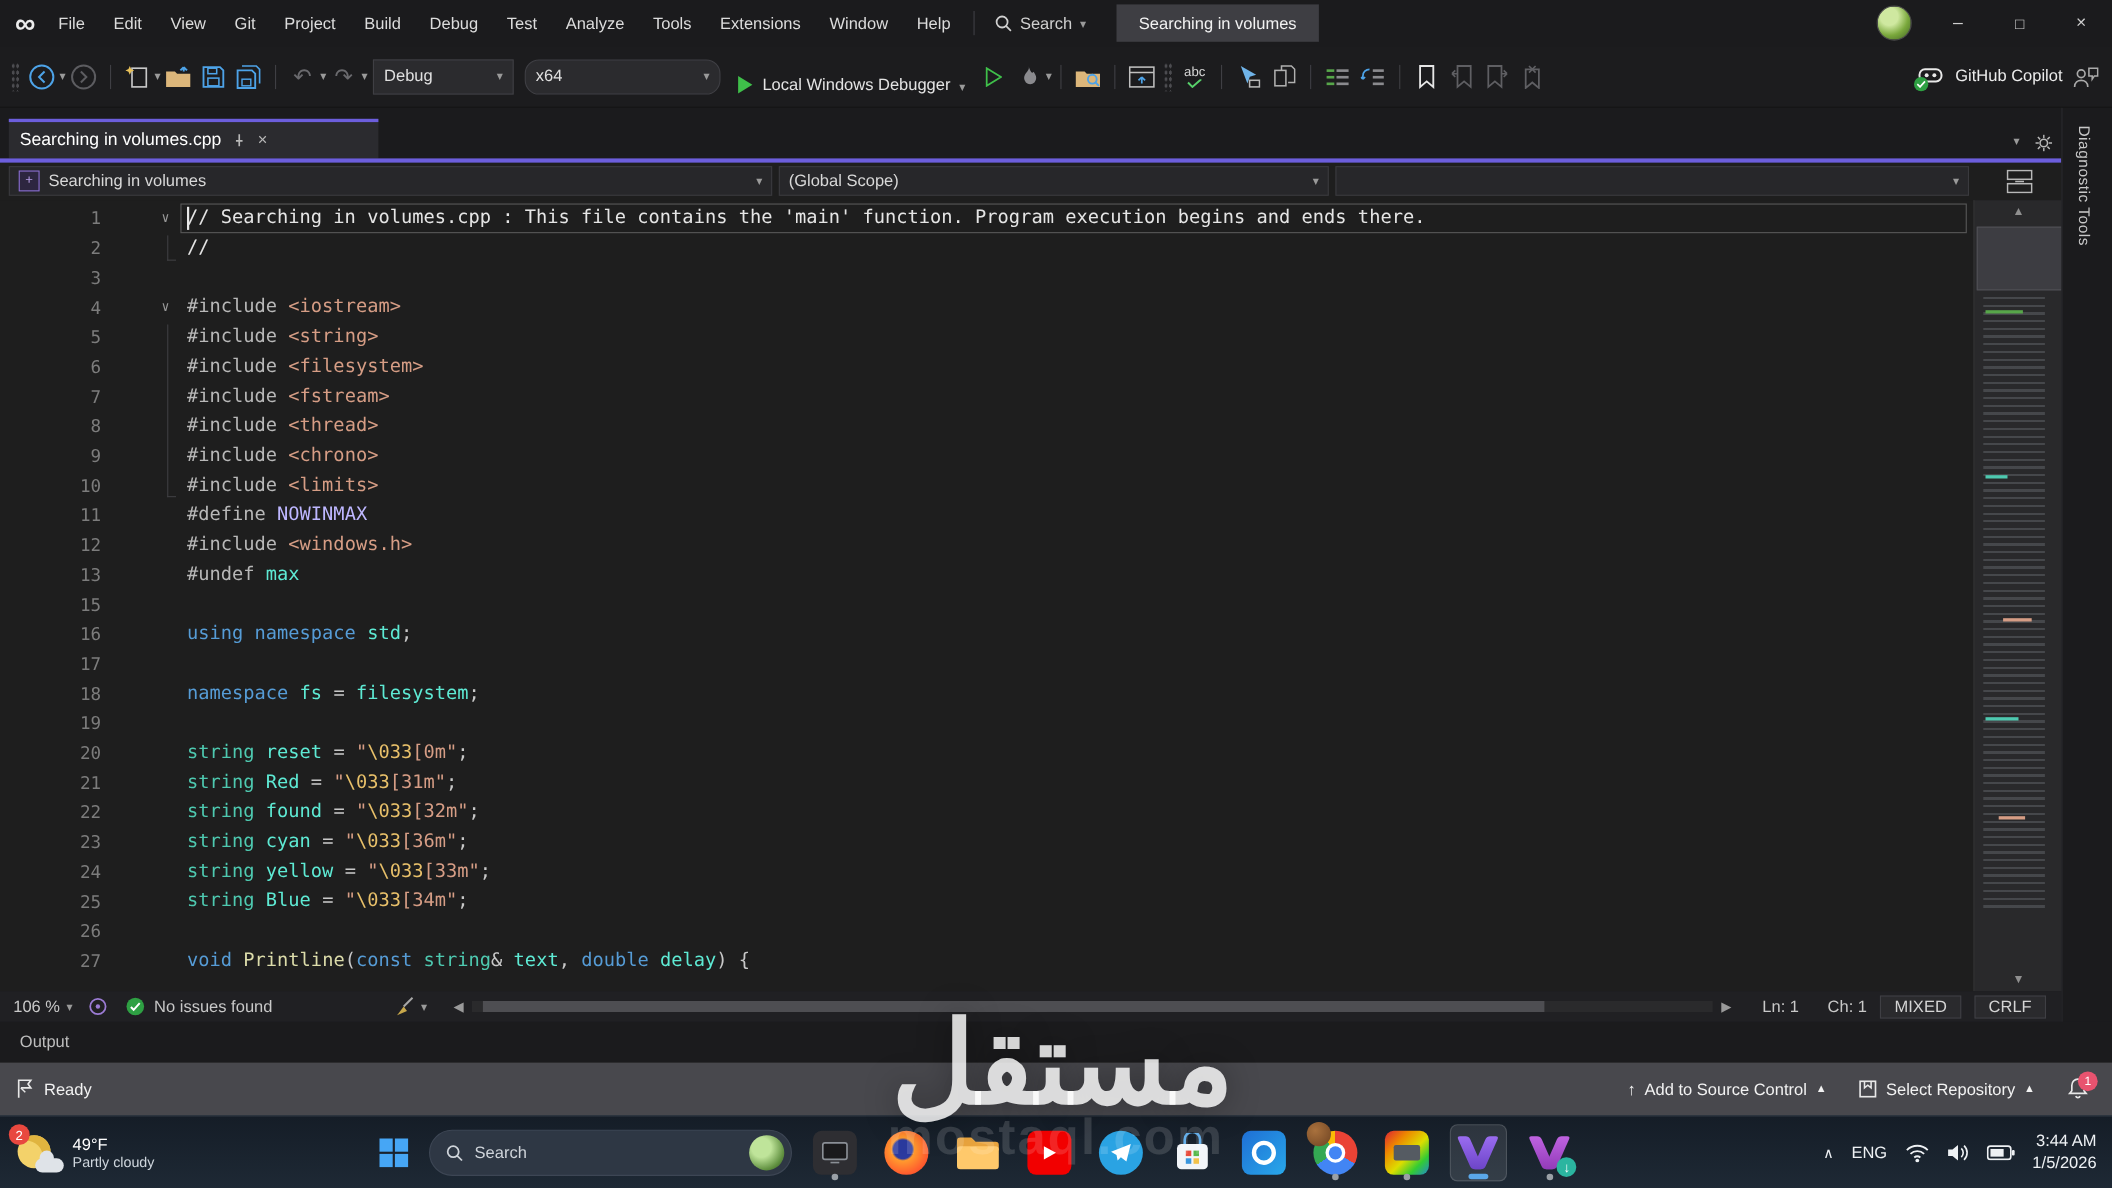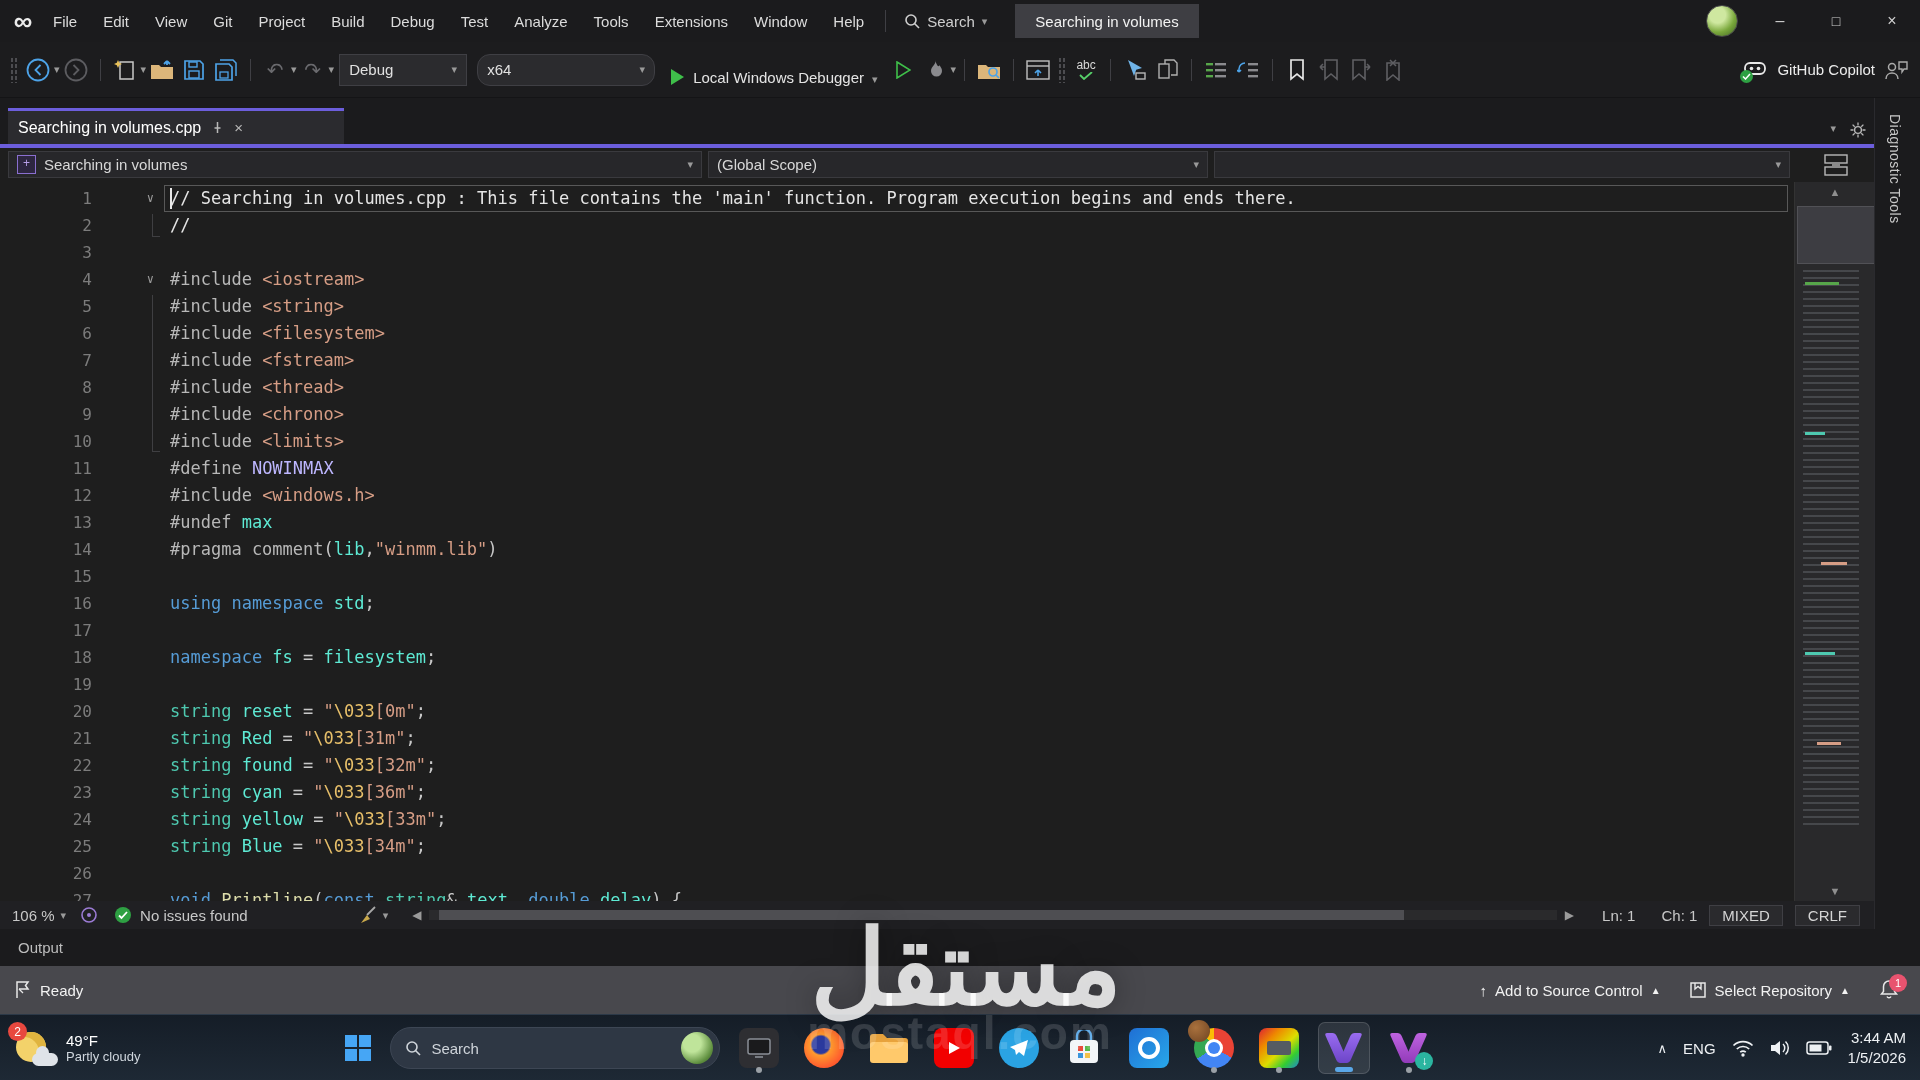--- a/index.html
+++ b/index.html
@@ -404,21 +404,20 @@
         <div class="line"><span class="ln">4</span><span class="fold">∨</span><span class="codetext"><span class="pp">#include </span><span class="inc">&lt;iostream&gt;</span></span></div>
         <div class="line"><span class="ln">5</span><span class="fold"></span><span class="codetext"><span class="pp">#include </span><span class="inc">&lt;string&gt;</span></span></div>
         <div class="line"><span class="ln">6</span><span class="fold"></span><span class="codetext"><span class="pp">#include </span><span class="inc">&lt;filesystem&gt;</span></span></div>
         <div class="line"><span class="ln">7</span><span class="fold"></span><span class="codetext"><span class="pp">#include </span><span class="inc">&lt;fstream&gt;</span></span></div>
         <div class="line"><span class="ln">8</span><span class="fold"></span><span class="codetext"><span class="pp">#include </span><span class="inc">&lt;thread&gt;</span></span></div>
         <div class="line"><span class="ln">9</span><span class="fold"></span><span class="codetext"><span class="pp">#include </span><span class="inc">&lt;chrono&gt;</span></span></div>
         <div class="line"><span class="ln">10</span><span class="fold"></span><span class="codetext"><span class="pp">#include </span><span class="inc">&lt;limits&gt;</span></span></div>
         <div class="line"><span class="ln">11</span><span class="fold"></span><span class="codetext"><span class="pp">#define </span><span class="mac">NOWINMAX</span></span></div>
         <div class="line"><span class="ln">12</span><span class="fold"></span><span class="codetext"><span class="pp">#include </span><span class="inc">&lt;windows.h&gt;</span></span></div>
         <div class="line"><span class="ln">13</span><span class="fold"></span><span class="codetext"><span class="pp">#undef </span><span class="id">max</span></span></div>
-        <div class="line"><span class="ln">14</span><span class="fold"></span><span class="codetext"><span class="pp">#pragma comment</span><span class="pn">(</span><span class="id">lib</span><span class="pn">,</span><span class="str">"winmm.lib"</span><span class="pn">)</span></span></div>
         <div class="line"><span class="ln">15</span><span class="fold"></span><span class="codetext"></span></div>
         <div class="line"><span class="ln">16</span><span class="fold"></span><span class="codetext"><span class="kw">using namespace</span><span class="id"> std</span><span class="pn">;</span></span></div>
         <div class="line"><span class="ln">17</span><span class="fold"></span><span class="codetext"></span></div>
         <div class="line"><span class="ln">18</span><span class="fold"></span><span class="codetext"><span class="kw">namespace</span><span class="id"> fs </span><span class="pn">=</span><span class="id"> filesystem</span><span class="pn">;</span></span></div>
         <div class="line"><span class="ln">19</span><span class="fold"></span><span class="codetext"></span></div>
         <div class="line"><span class="ln">20</span><span class="fold"></span><span class="codetext"><span class="ty">string</span><span class="id"> reset </span><span class="pn">= </span><span class="str">"</span><span class="esc">\033</span><span class="str">[0m"</span><span class="pn">;</span></span></div>
         <div class="line"><span class="ln">21</span><span class="fold"></span><span class="codetext"><span class="ty">string</span><span class="id"> Red </span><span class="pn">= </span><span class="str">"</span><span class="esc">\033</span><span class="str">[31m"</span><span class="pn">;</span></span></div>
         <div class="line"><span class="ln">22</span><span class="fold"></span><span class="codetext"><span class="ty">string</span><span class="id"> found </span><span class="pn">= </span><span class="str">"</span><span class="esc">\033</span><span class="str">[32m"</span><span class="pn">;</span></span></div>
         <div class="line"><span class="ln">23</span><span class="fold"></span><span class="codetext"><span class="ty">string</span><span class="id"> cyan </span><span class="pn">= </span><span class="str">"</span><span class="esc">\033</span><span class="str">[36m"</span><span class="pn">;</span></span></div>
         <div class="line"><span class="ln">24</span><span class="fold"></span><span class="codetext"><span class="ty">string</span><span class="id"> yellow </span><span class="pn">= </span><span class="str">"</span><span class="esc">\033</span><span class="str">[33m"</span><span class="pn">;</span></span></div>

